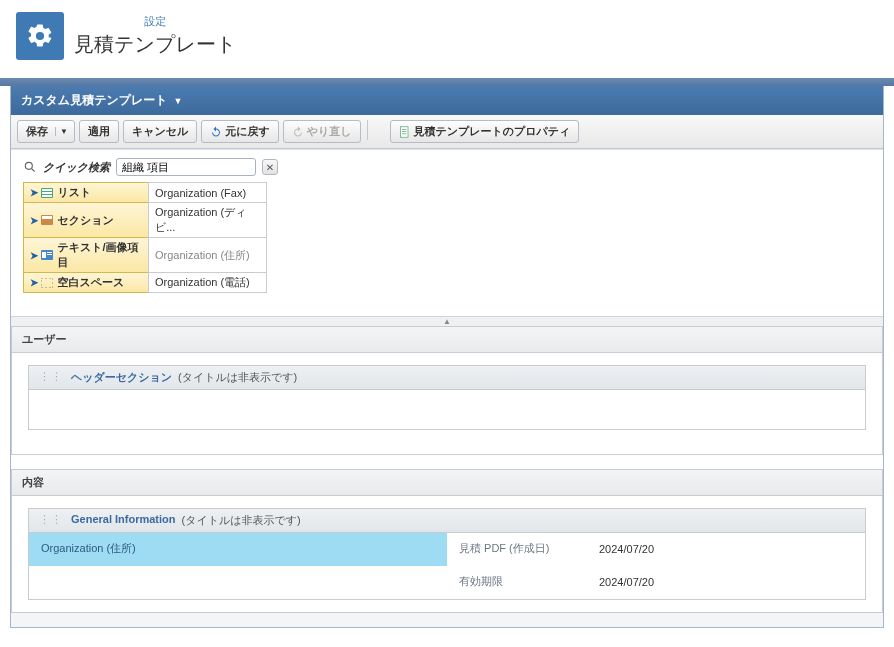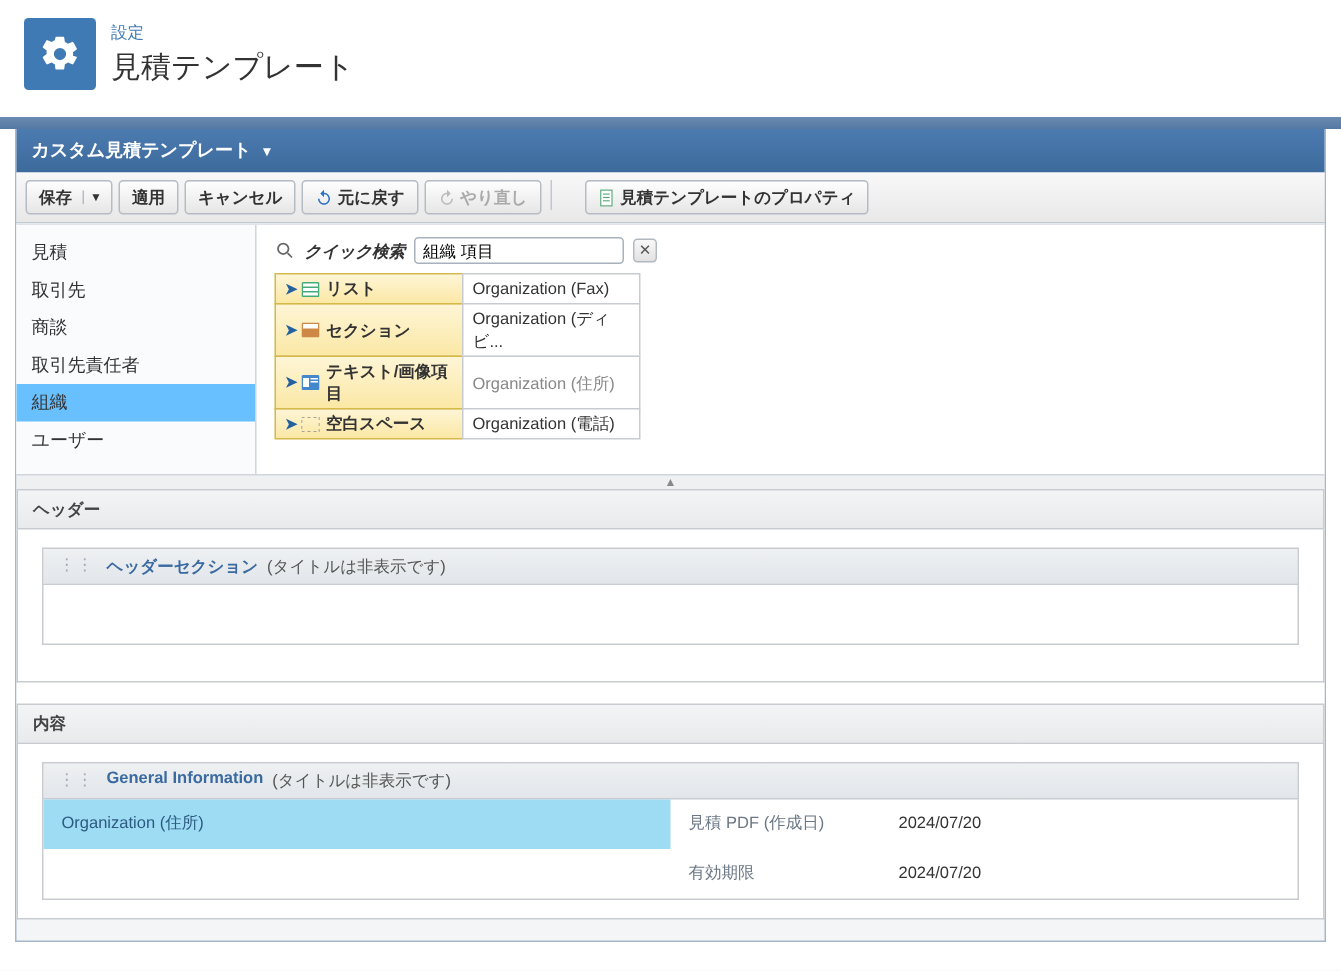--- a/index.html
+++ b/index.html
@@ -1,20 +1,20 @@
 <!DOCTYPE html>
 <html><head>
 <meta charset="utf-8">
 <style>
   * { box-sizing: border-box; margin: 0; padding: 0; }
   body { font-family: Arial, "Hiragino Kaku Gothic Pro", Meiryo, sans-serif; font-size: 11px; background: #fff; color: #333; }
   .header { display: flex; align-items: center; padding: 12px 16px 18px 16px; background: #fff; }
   .header-icon { width: 48px; height: 48px; background: #3f7ab5; border-radius: 3px; display: flex; align-items: center; justify-content: center; margin-right: 10px; }
   .header-icon svg { fill: #fff; }
-  .header-text { display: flex; flex-direction: column; }
+  .header-text { display: flex; flex-direction: column; text-align: center; }
   .breadcrumb { color: #3f7ab5; font-size: 11px; margin-bottom: 2px; }
   .page-title { font-size: 20px; color: #333; font-weight: normal; }
   .band { height: 8px; background: linear-gradient(#6a8ab1, #5579a4); }
   .main-panel { margin: 0 10px 10px 10px; border: 1px solid #a3b8cc; border-top: none; background: #f3f5f7; }
   .panel-title { background: linear-gradient(#4c7bb0, #3d6a9c); color: #fff; padding: 6px 10px; font-size: 12px; font-weight: bold; display: flex; align-items: center; }
   .panel-title .caret { margin-left: 6px; font-size: 9px; }
   .toolbar { background: linear-gradient(#f8f8f8,#e8e8e8); border-bottom: 1px solid #c0c8d0; padding: 5px 6px; display: flex; gap: 4px; align-items: flex-start; }
   .btn { background: linear-gradient(#fefefe,#e6e6e6); border: 1px solid #b5bcc4; border-radius: 3px; padding: 3px 8px; font-size: 11px; cursor: pointer; color: #333; font-weight: bold; display: flex; align-items: center; gap: 3px; }
   .btn svg { width: 12px; height: 12px; }
   .btn.split { padding-right: 2px; }
@@ -100,28 +100,20 @@
           <rect x="2" y="1" width="10" height="14" fill="#fff" stroke="#5a7"></rect>
           <rect x="4" y="4" width="6" height="1" fill="#5a7"></rect>
           <rect x="4" y="7" width="6" height="1" fill="#5a7"></rect>
           <rect x="4" y="10" width="6" height="1" fill="#5a7"></rect>
         </svg>
       <span>見積テンプレートのプロパティ</span>
     </button>
   </div>
 
   <div class="workspace">
-    <div class="sidebar" id="sidebar">
-        <div class="side-item">見積</div>
-        <div class="side-item">取引先</div>
-        <div class="side-item">商談</div>
-        <div class="side-item">取引先責任者</div>
-        <div class="side-item selected">組織</div>
-        <div class="side-item">ユーザー</div>
-      </div>
     <div class="palette">
       <div class="search-row">
         <svg class="search-icon" viewBox="0 0 24 24">
             <circle cx="10" cy="10" r="6" fill="none" stroke="#666" stroke-width="2"></circle>
             <line x1="15" y1="15" x2="20" y2="20" stroke="#666" stroke-width="2"></line>
           </svg>
         <span class="label">クイック検索</span>
         <input type="text" value="組織 項目" style="">
         <span class="clear-btn">✕</span>
       </div>
@@ -172,21 +164,21 @@
             </span>
             <span>空白スペース</span>
           </div>
           <div class="pill result">Organization (電話)</div>
         </div>
     </div>
   </div>
   <div class="collapse-grip">▲</div>
 
   <div class="canvas" id="canvas">
-      <div class="section-title">ヘッダー</div>
+      <div class="section-title">ユーザー</div>
       <div class="section-body">
         <div class="sub-header">
           <span class="grip">⋮⋮</span>
           <span class="sub-title">ヘッダーセクション</span>
           <span>(タイトルは非表示です)</span>
         </div>
         <div class="sub-body"></div>
         <div style="height: 12px;"></div>
       </div>
       <div class="section-title">内容</div>

